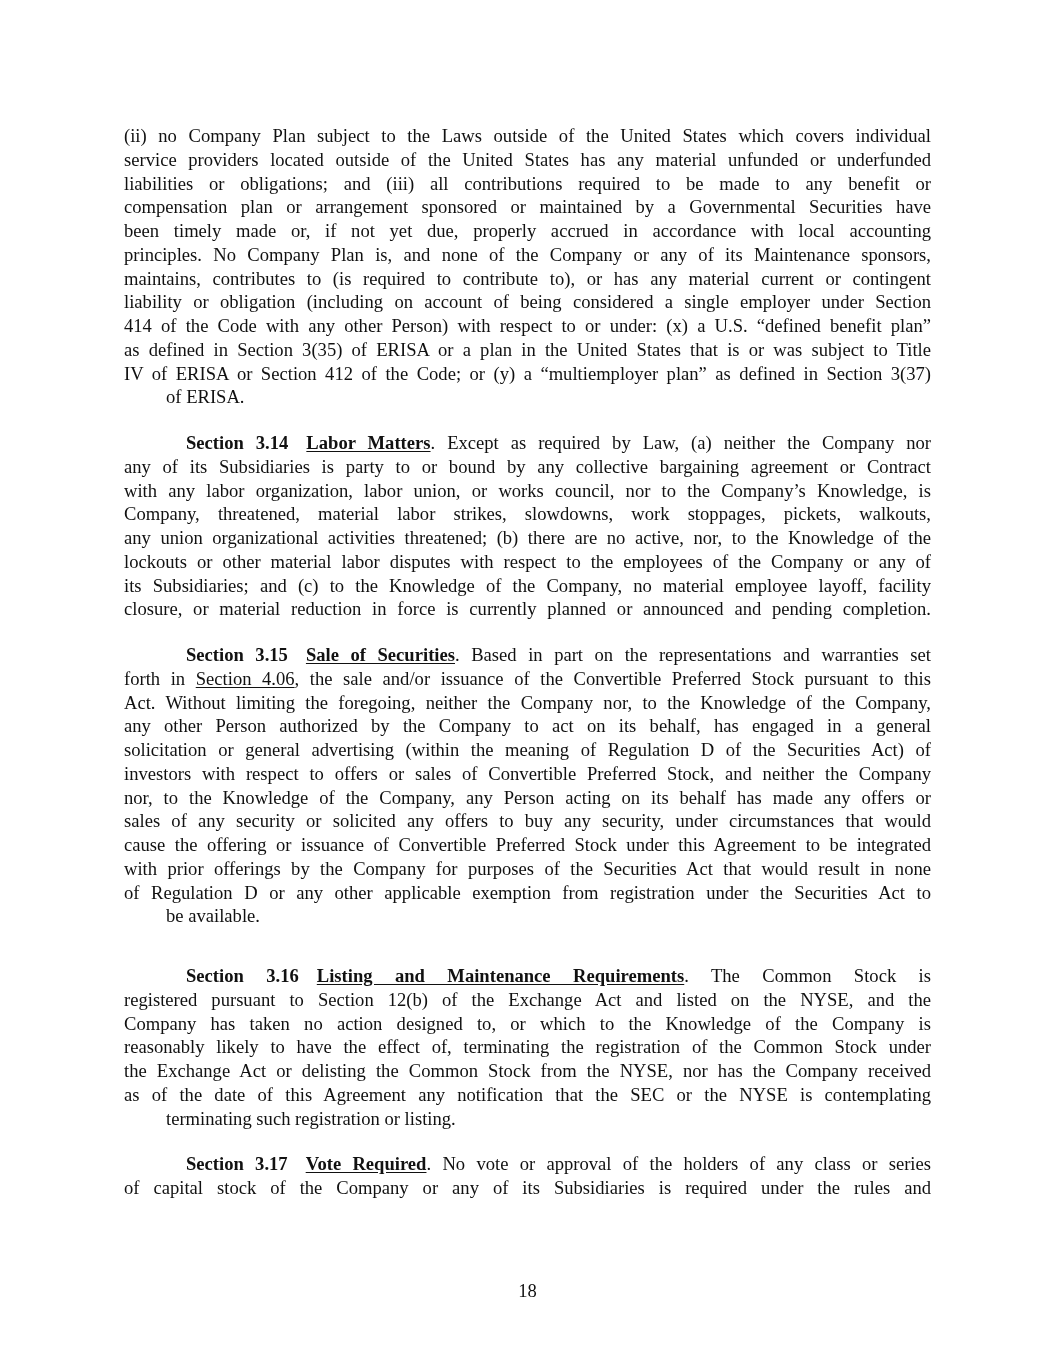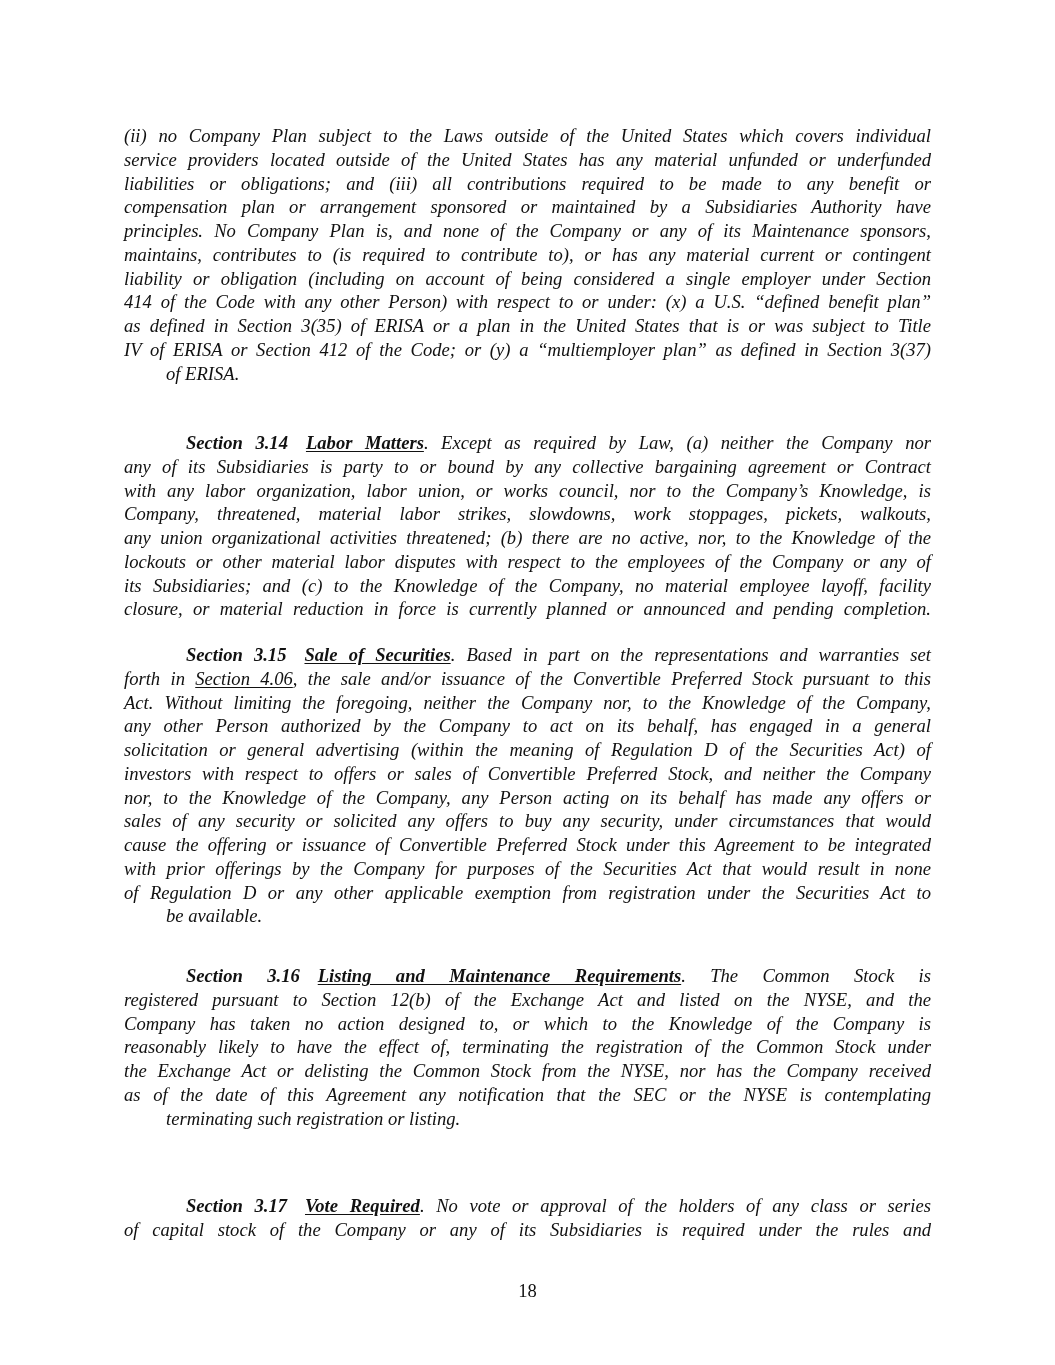--- a/index.html
+++ b/index.html
@@ -26,21 +26,20 @@
       line-height: 23.75px;
       margin: 0;
       text-align: justify;
     }
     .line {
       display: block;
       text-align: justify;
       text-align-last: justify;
       white-space: nowrap;
       overflow: visible;
-      font-style: italic;
     }
     .line.last {
       text-align-last: left;
       margin-left: 42px;
     }
     .indent {
       padding-left: 62px;
     }
     .sec-num {
       font-weight: bold;
@@ -55,40 +54,41 @@
       text-underline-offset: 2px;
     }
     .gap {
       display: inline-block;
       width: 18px;
     }
     .p1 { position: absolute; top: 0; left: 0; width: 807px; }
     .p2 { position: absolute; top: 307px; left: 0; width: 807px; }
     .p3 { position: absolute; top: 519px; left: 0; width: 807px; }
     .p4 { position: absolute; top: 840px; left: 0; width: 807px; }
-    .p5 { position: absolute; top: 1028px; left: 0; width: 807px; margin-top: 42px; }
+    .p5 { position: absolute; top: 1028px; left: 0; width: 807px; }
     .page-number {
       position: absolute;
       top: 1280px;
       left: 0;
       width: 1055px;
       text-align: center;
       font-size: 18.6px;
     }
   </style>
 </head>
 <body>
 
 <div class="page">
 
   <div class="para p1">
     <span class="line">(ii) no Company Plan subject to the Laws outside of the United States which covers individual</span>
     <span class="line">service providers located outside of the United States has any material unfunded or underfunded</span>
     <span class="line">liabilities or obligations; and (iii) all contributions required to be made to any benefit or</span>
-    <span class="line">compensation plan or arrangement sponsored or maintained by a Subsidiaries Authority have</span>
+    <span class="line">compensation plan or arrangement sponsored or maintained by a Governmental Securities have</span>
+    <span class="line">been timely made or, if not yet due, properly accrued in accordance with local accounting</span>
     <span class="line">principles. No Company Plan is, and none of the Company or any of its Maintenance sponsors,</span>
     <span class="line">maintains, contributes to (is required to contribute to), or has any material current or contingent</span>
     <span class="line">liability or obligation (including on account of being considered a single employer under Section</span>
     <span class="line">414 of the Code with any other Person) with respect to or under: (x) a U.S. “defined benefit plan”</span>
     <span class="line">as defined in Section 3(35) of ERISA or a plan in the United States that is or was subject to Title</span>
     <span class="line">IV of ERISA or Section 412 of the Code; or (y) a “multiemployer plan” as defined in Section 3(37)</span>
     <span class="line last">of ERISA.</span>
   </div>
 
   <div class="para p2">

